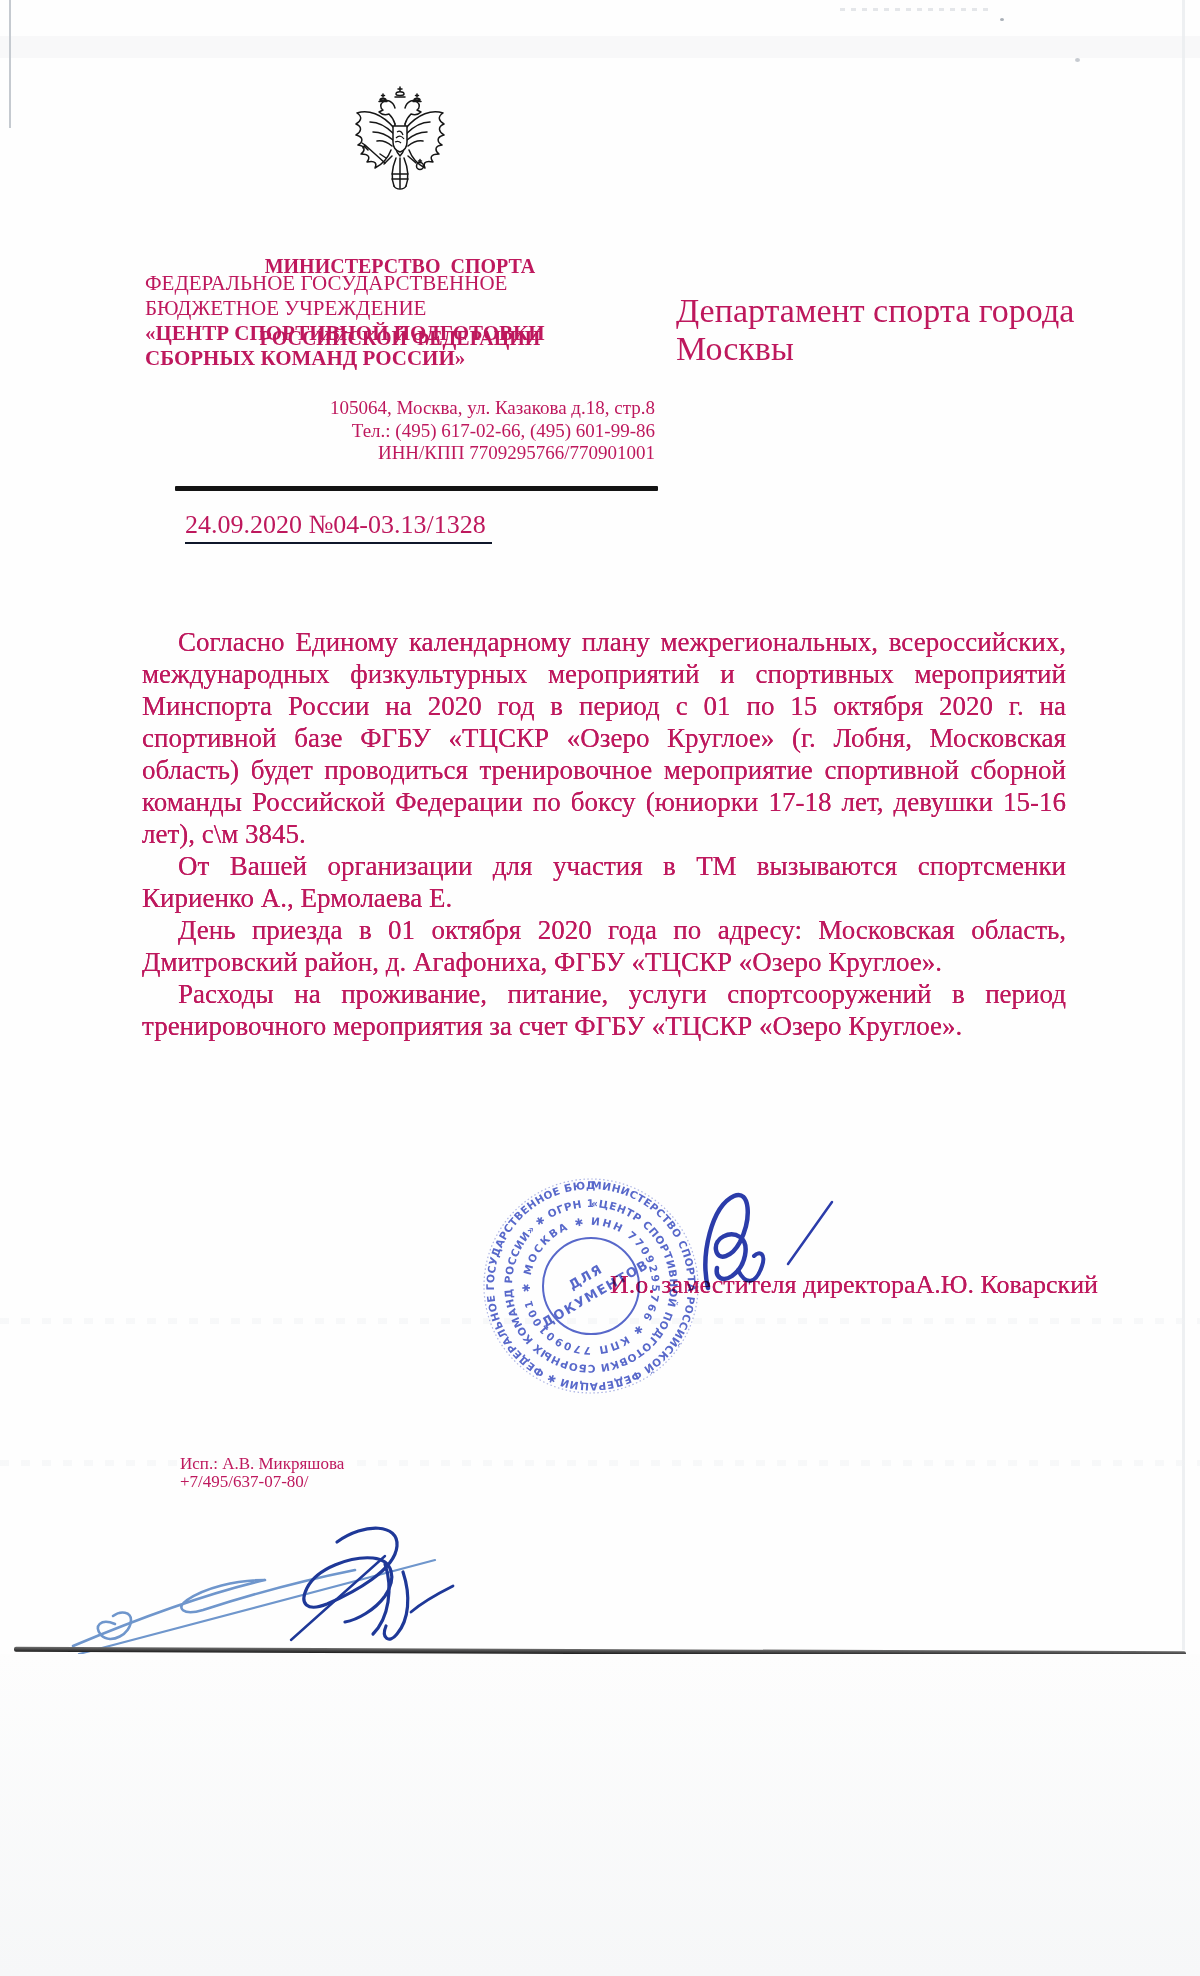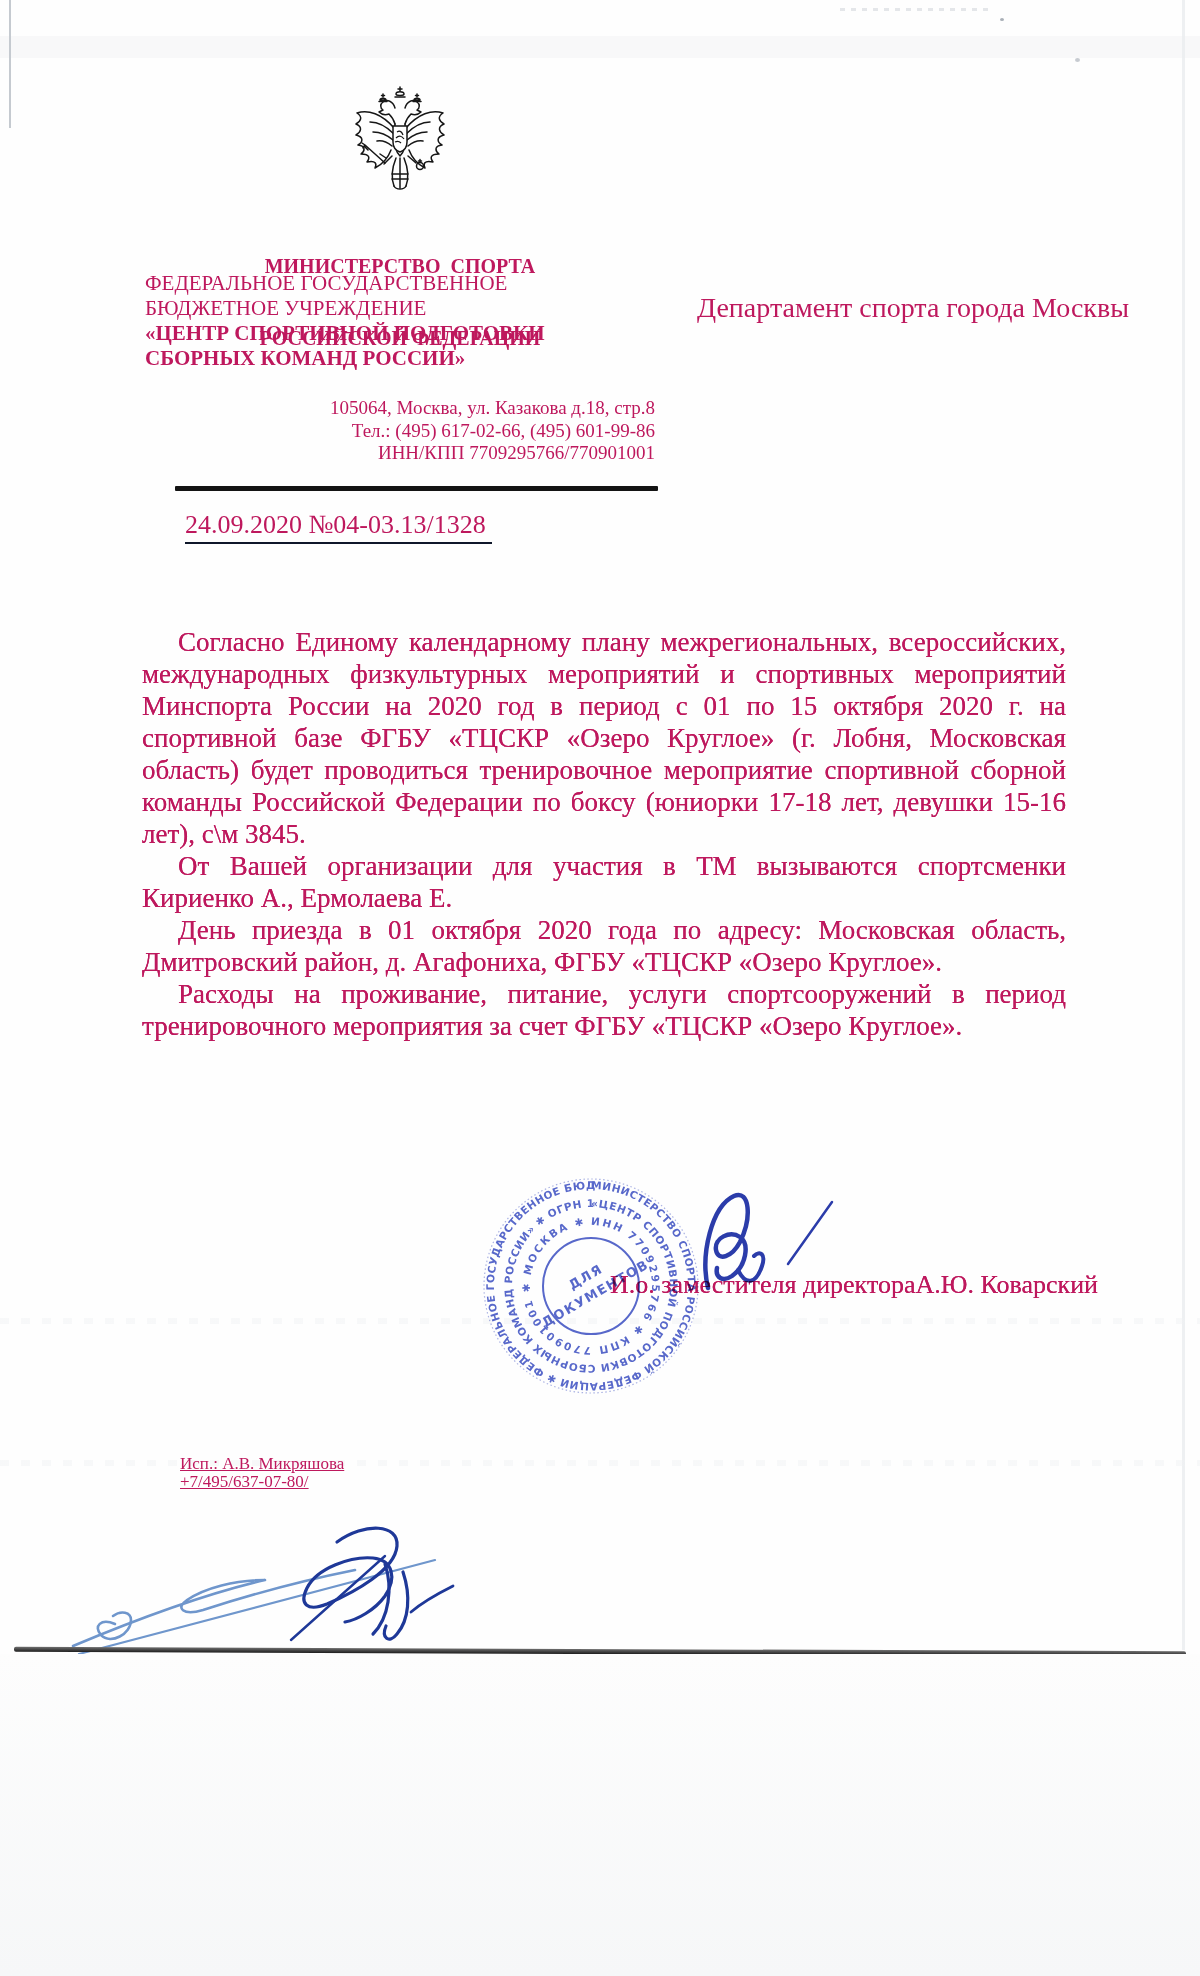--- a/index.html
+++ b/index.html
@@ -21,36 +21,36 @@
     background:repeating-linear-gradient(90deg,#eff1f3 0 9px,transparent 9px 21px);}
   
   .emblem{left:352px;top:84px;width:96px;height:113px;}
   .ministry{left:170px;top:206px;width:460px;text-align:center;
     font-weight:bold;font-size:20px;line-height:24px;white-space:pre-wrap;}
   .orgname{left:145px;top:271px;width:510px;
     font-size:21px;line-height:25px;}
   .orgname .b{font-weight:bold;}
   .address{left:155px;top:397px;width:500px;text-align:right;
     font-size:19px;line-height:22.5px;}
-  .recipient{left:697px;top:292px;width:450px;font-size:28px;}
+  .recipient{left:676px;top:292px;width:450px;font-size:34px;}
   .rule{left:175px;top:486px;width:483px;height:5px;background:#141414;border-radius:1px;}
   .refline{left:185px;top:510px;font-size:26px;}
   .refline span{display:inline-block;border-bottom:2px solid #0f172a;padding:0 6px 2px 0;}
   
   .doc-body{left:142px;top:626px;width:924px;font-size:27px;line-height:32px;
     text-align:justify;text-shadow:0 0 .3px currentColor;}
   .doc-body p{margin:0;text-indent:36px;}
   
   .sign-row{left:165px;top:1270px;width:933px;display:flex;
     justify-content:flex-end;font-size:26px;text-shadow:0 0 .3px currentColor;}
   .stamp-svg{left:479px;top:1174px;width:224px;height:224px;mix-blend-mode:multiply;}
   .sig1-svg{left:660px;top:1158px;width:200px;height:170px;mix-blend-mode:multiply;}
   .sig2-svg{left:55px;top:1508px;width:420px;height:155px;mix-blend-mode:multiply;}
   
-  .executor{left:180px;top:1455px;font-size:17px;line-height:18px;text-decoration:underline;}
+  .executor{left:180px;top:1455px;font-size:17px;line-height:18px;}
   
   .paper-edge{left:14px;top:1649px;width:1172px;height:5px;border-radius:2px;
     background:linear-gradient(to bottom,#707070,#1e1e1e);transform:rotate(.22deg);}
   .below-paper{left:0;top:1654px;width:1200px;height:322px;
     background:linear-gradient(to bottom,#fdfdfd,#f6f7f8);}
   text{user-select:none;}
 </style>
 </head>
 <body>
 

